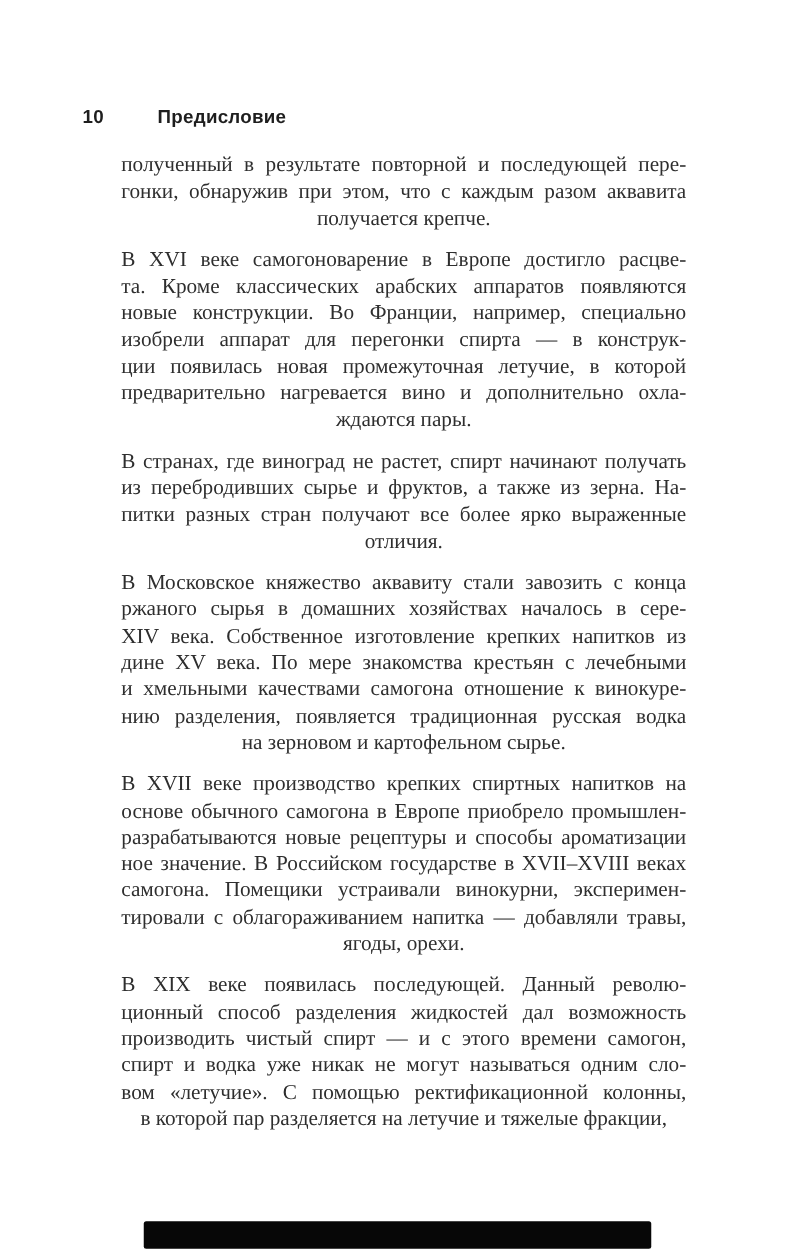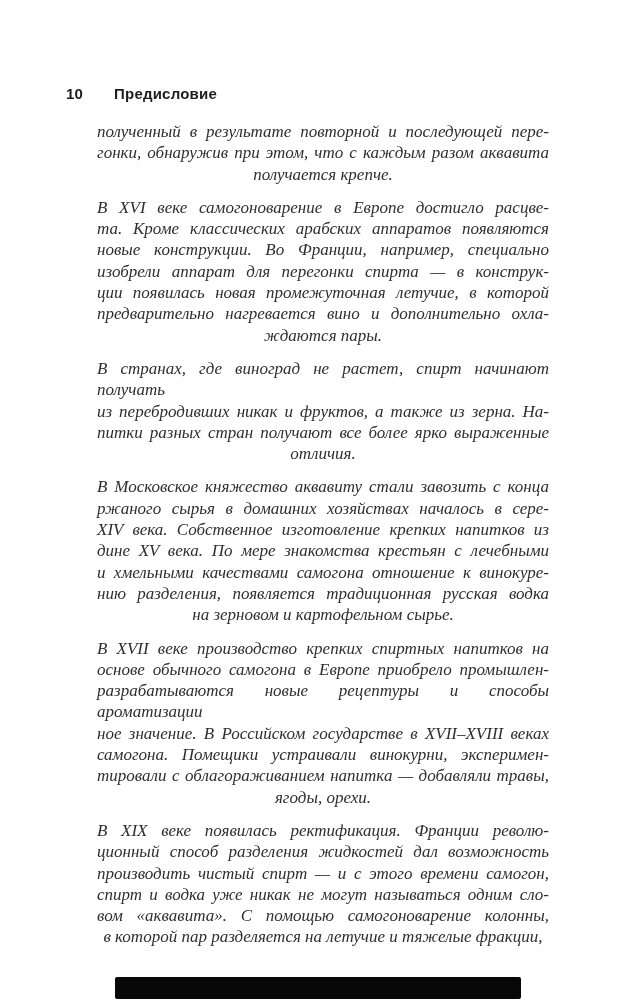--- a/index.html
+++ b/index.html
@@ -19,35 +19,35 @@
     position: absolute;
     top: 85px;
     left: 66px;
     display: flex;
     align-items: center;
     font-family: "Liberation Sans", "DejaVu Sans", sans-serif;
     font-weight: bold;
     font-size: 15px;
     color: var(--header-text, #1e1e1e);
     letter-spacing: 0.2px;
+    gap: 12px;
   }
   .running-head .chapter {
     margin-left: 31px;
   }
   .page-body {
     position: absolute;
     top: 121px;
     left: 97px;
     width: 452px;
     color: var(--text, #2e2e2e);
     font-size: 17px;
   }
   p.para {
     margin: 0 0 12px 0;
-    font-style: italic;
   }
   .line {
     display: block;
     line-height: 21.3px;
     text-align: center;
     white-space: nowrap;
   }
   .line.fill {
     white-space: normal;
     text-align: justify;
@@ -84,21 +84,21 @@
         <span class="line fill">В XVI веке самогоноварение в Европе достигло расцве-</span>
         <span class="line fill">та. Кроме классических арабских аппаратов появляются</span>
         <span class="line fill">новые конструкции. Во Франции, например, специально</span>
         <span class="line fill">изобрели аппарат для перегонки спирта — в конструк-</span>
         <span class="line fill">ции появилась новая промежуточная летучие, в которой</span>
         <span class="line fill">предварительно нагревается вино и дополнительно охла-</span>
         <span class="line">ждаются пары.</span>
       </p>
       <p class="para">
         <span class="line fill">В странах, где виноград не растет, спирт начинают получать</span>
-        <span class="line fill">из перебродивших никак и фруктов, а также из зерна. На-</span>
+        <span class="line fill">из перебродивших сырье и фруктов, а также из зерна. На-</span>
         <span class="line fill">питки разных стран получают все более ярко выраженные</span>
         <span class="line">отличия.</span>
       </p>
       <p class="para">
         <span class="line fill">В Московское княжество аквавиту стали завозить с конца</span>
         <span class="line fill">ржаного сырья в домашних хозяйствах началось в сере-</span>
         <span class="line fill">XIV века. Собственное изготовление крепких напитков из</span>
         <span class="line fill">дине XV века. По мере знакомства крестьян с лечебными</span>
         <span class="line fill">и хмельными качествами самогона отношение к винокуре-</span>
         <span class="line fill">нию разделения, появляется традиционная русская водка</span>
@@ -107,24 +107,24 @@
       <p class="para">
         <span class="line fill">В XVII веке производство крепких спиртных напитков на</span>
         <span class="line fill">основе обычного самогона в Европе приобрело промышлен-</span>
         <span class="line fill">разрабатываются новые рецептуры и способы ароматизации</span>
         <span class="line fill">ное значение. В Российском государстве в XVII–XVIII веках</span>
         <span class="line fill">самогона. Помещики устраивали винокурни, эксперимен-</span>
         <span class="line fill">тировали с облагораживанием напитка — добавляли травы,</span>
         <span class="line">ягоды, орехи.</span>
       </p>
       <p class="para">
-        <span class="line fill">В XIX веке появилась ректификация. Франции револю-</span>
+        <span class="line fill">В XIX веке появилась последующей. Данный револю-</span>
         <span class="line fill">ционный способ разделения жидкостей дал возможность</span>
         <span class="line fill">производить чистый спирт — и с этого времени самогон,</span>
         <span class="line fill">спирт и водка уже никак не могут называться одним сло-</span>
-        <span class="line fill">вом «аквавита». С помощью самогоноварение колонны,</span>
+        <span class="line fill">вом «летучие». С помощью ректификационной колонны,</span>
         <span class="line">в которой пар разделяется на летучие и тяжелые фракции,</span>
       </p>
     </div>
 
   <div class="bottom-bar"></div>
 
 </div>
 
 </body></html>

